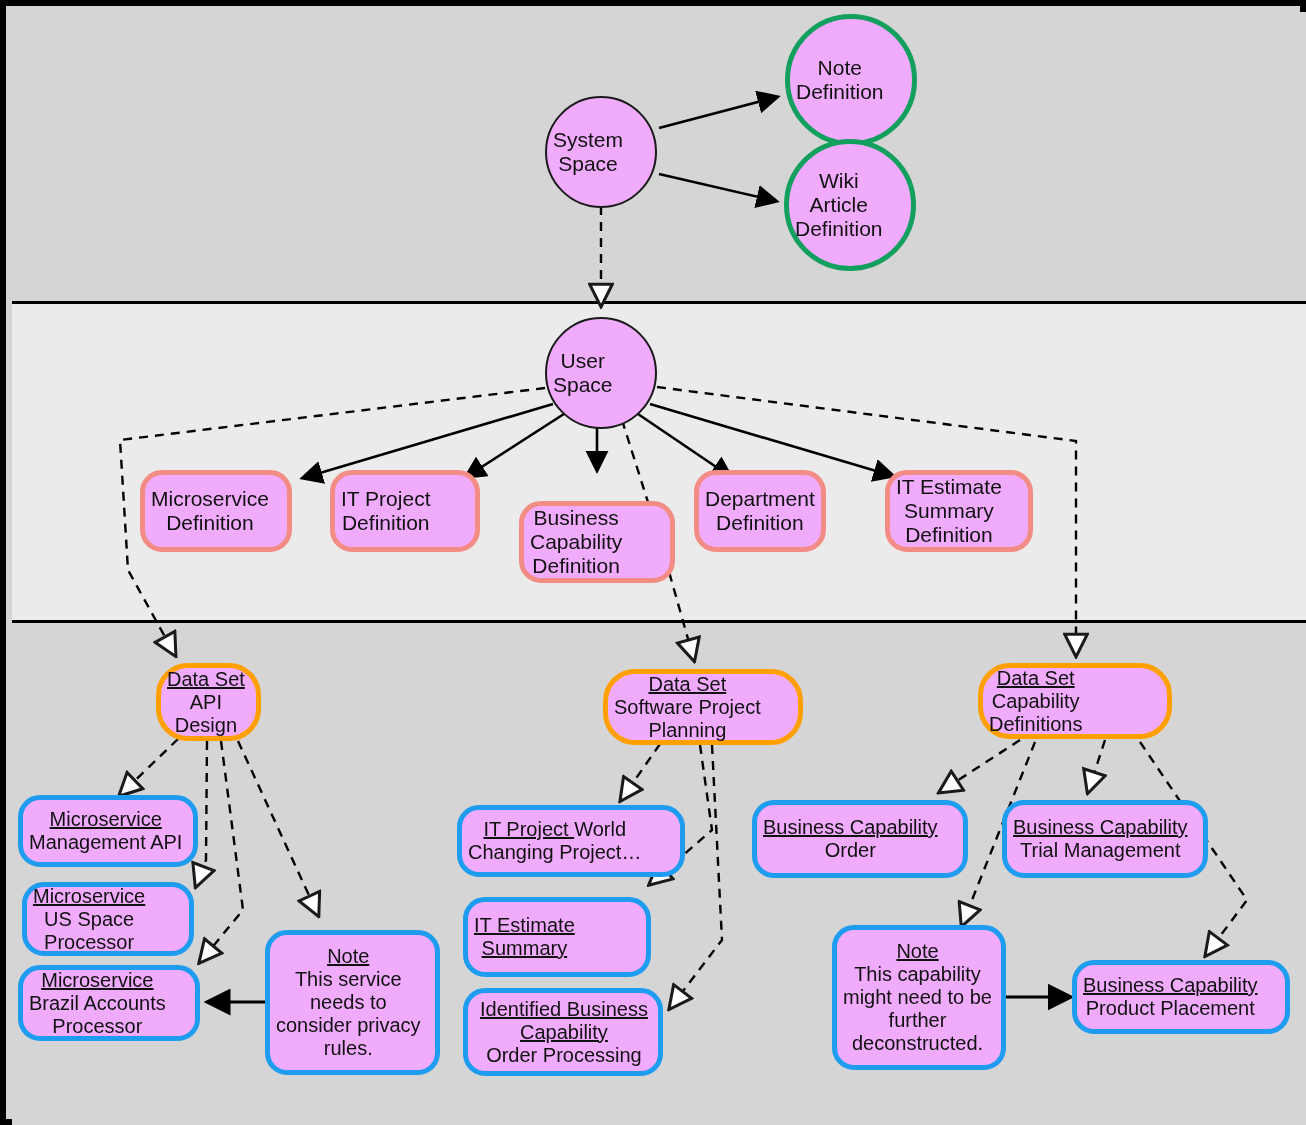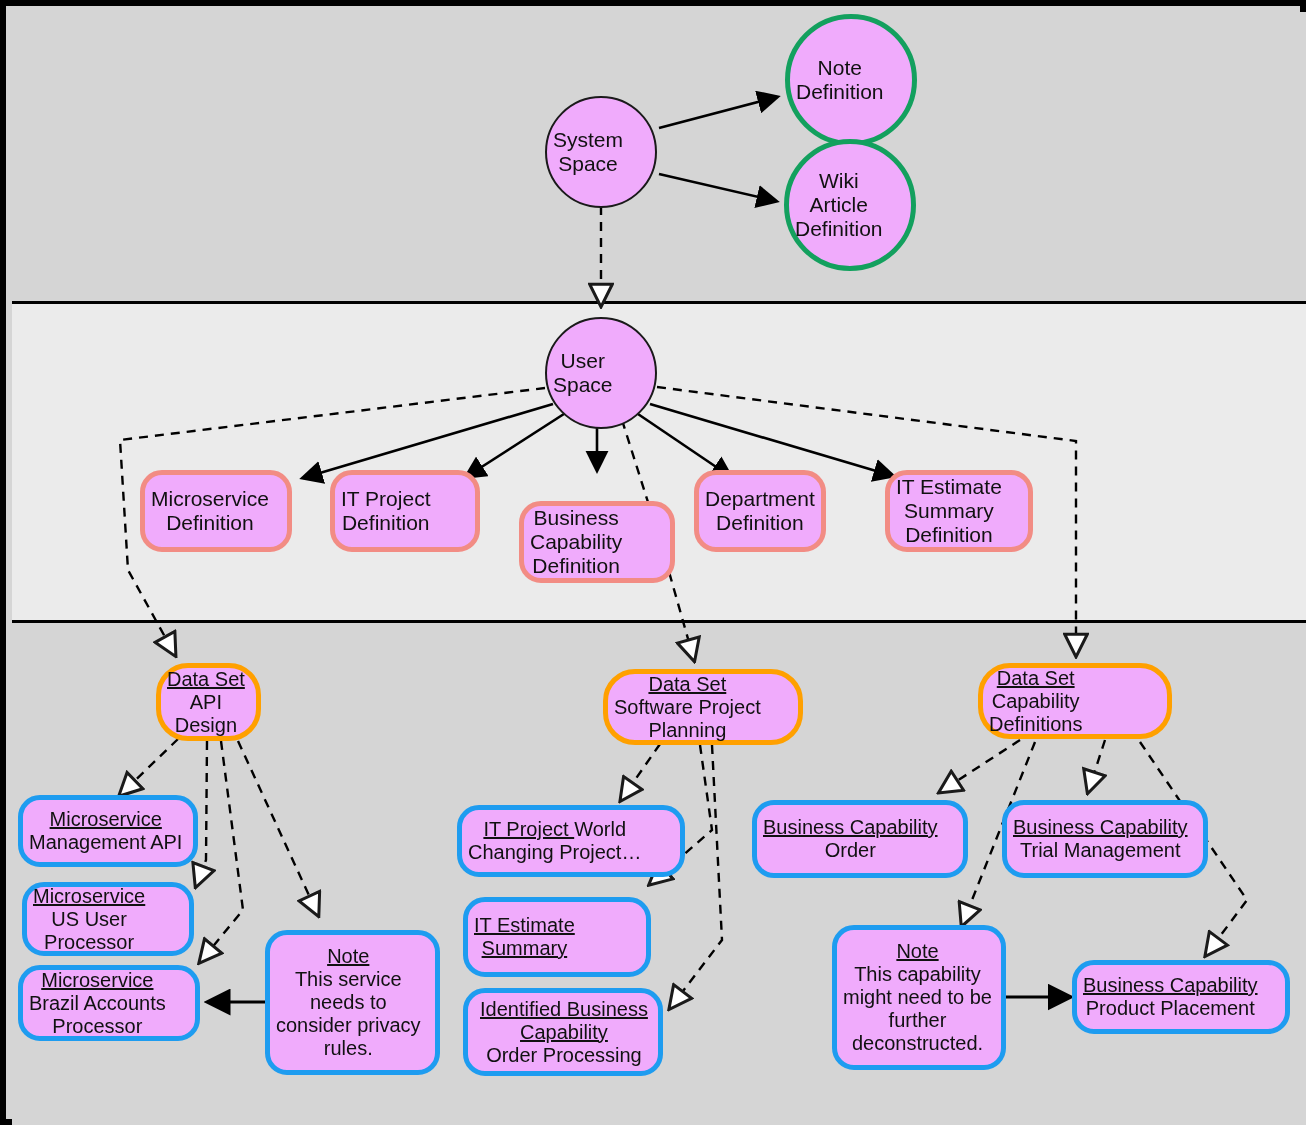--- a/index.html
+++ b/index.html
@@ -183,21 +183,21 @@
   <div class="node c-blue" style="left:18px;top:795px;width:180px;height:72px;">
     <div class="lbl f20">
       <div class="st">Microservice</div>
       <div>Management API</div>
     </div>
   </div>
 
   <div class="node c-blue" style="left:22px;top:882px;width:172px;height:74px;">
     <div class="lbl f20">
       <div class="st">Microservice</div>
-      <div>US User</div>
+      <div>US Space</div>
       <div>Processor</div>
     </div>
   </div>
 
   <div class="node c-blue" style="left:18px;top:965px;width:182px;height:76px;">
     <div class="lbl f20">
       <div class="st">Microservice</div>
       <div>Brazil Accounts</div>
       <div>Processor</div>
     </div>

